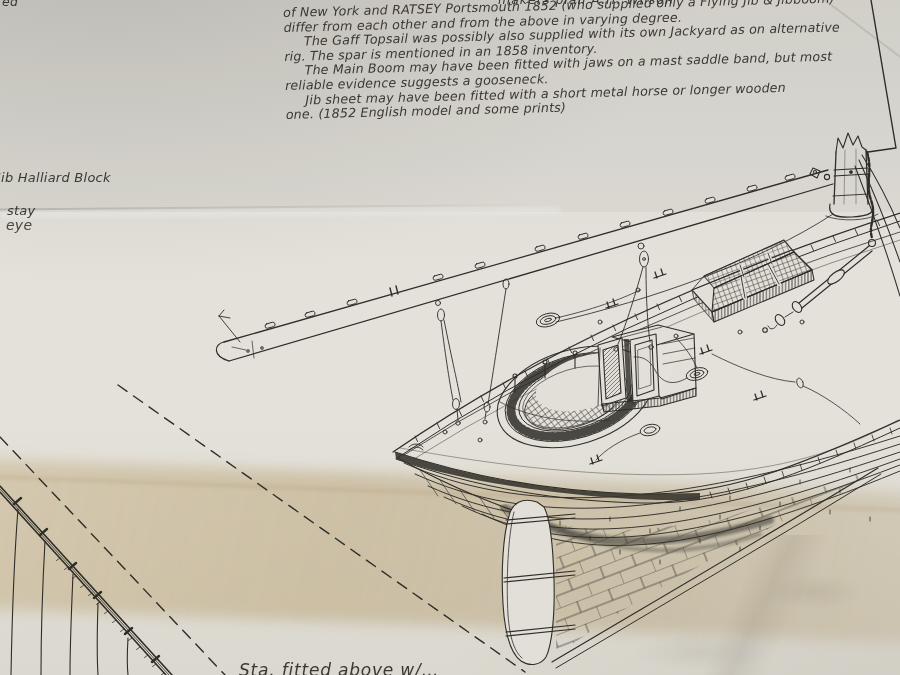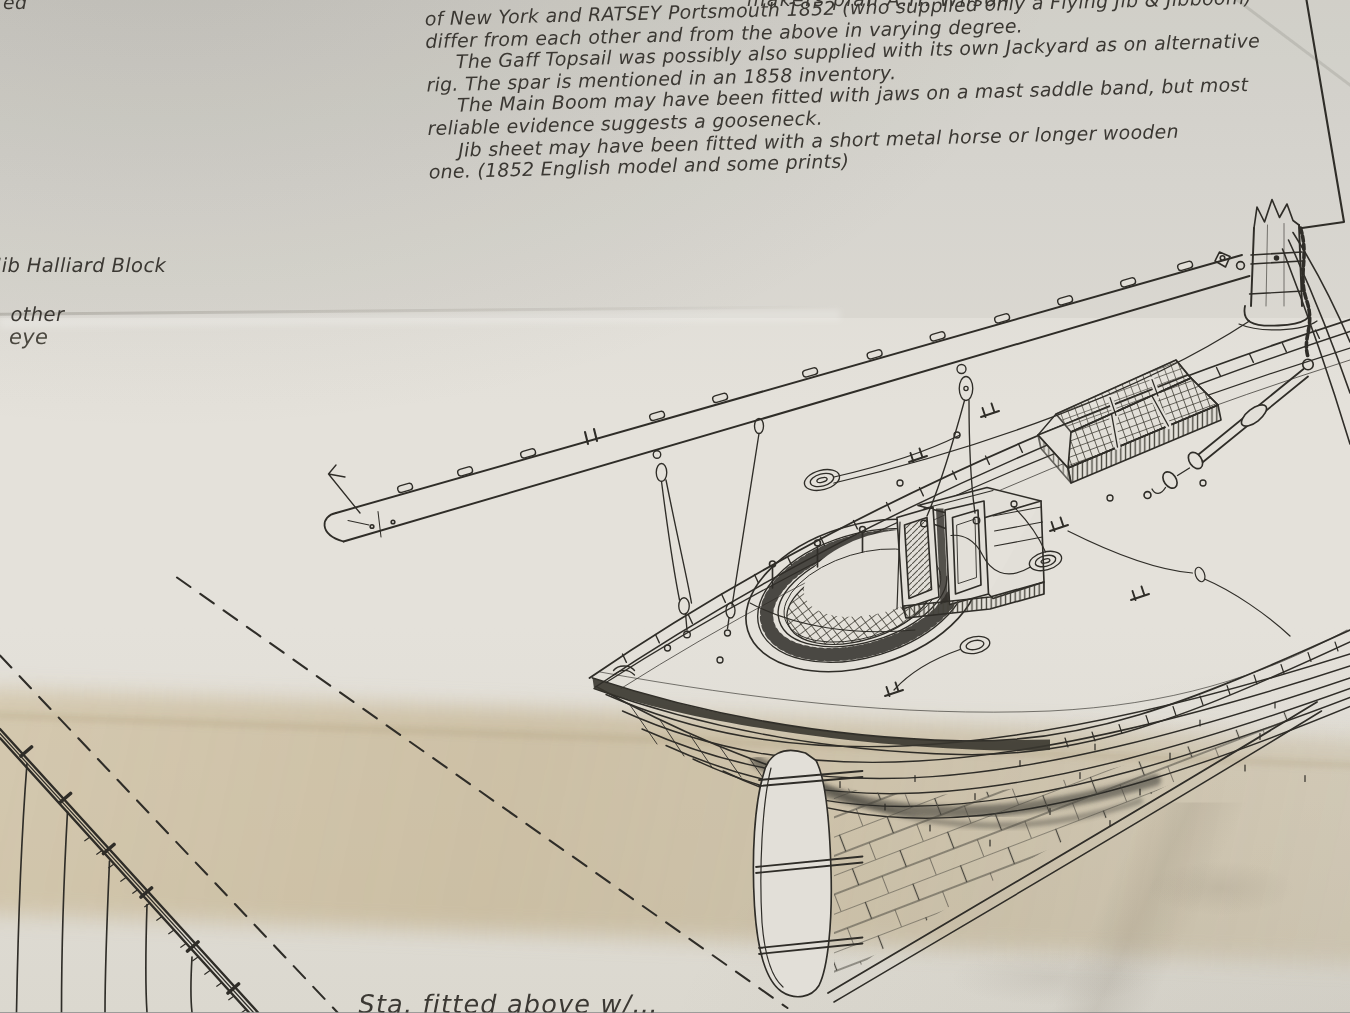--- a/index.html
+++ b/index.html
@@ -316,16 +316,16 @@
     <div class="ln indent">The Gaff Topsail was possibly also supplied with its own Jackyard as on alternative</div>
     <div class="ln">rig. The spar is mentioned in an 1858 inventory.</div>
     <div class="ln indent">The Main Boom may have been fitted with jaws on a mast saddle band, but most</div>
     <div class="ln">reliable evidence suggests a gooseneck.</div>
     <div class="ln indent">Jib sheet may have been fitted with a short metal horse or longer wooden</div>
     <div class="ln">one. (1852 English model and some prints)</div>
   </div>
 
   <div class="hand lbl-ed">ed</div>
   <div class="hand lbl-jib">Jib Halliard Block</div>
-  <div class="hand lbl-stay">other</div>
+  <div class="hand lbl-stay">stay</div>
   <div class="hand lbl-eye">eye</div>
   <div class="hand lbl-bottom">Sta. fitted above w/…</div>
 </div>
 
 </body></html>

